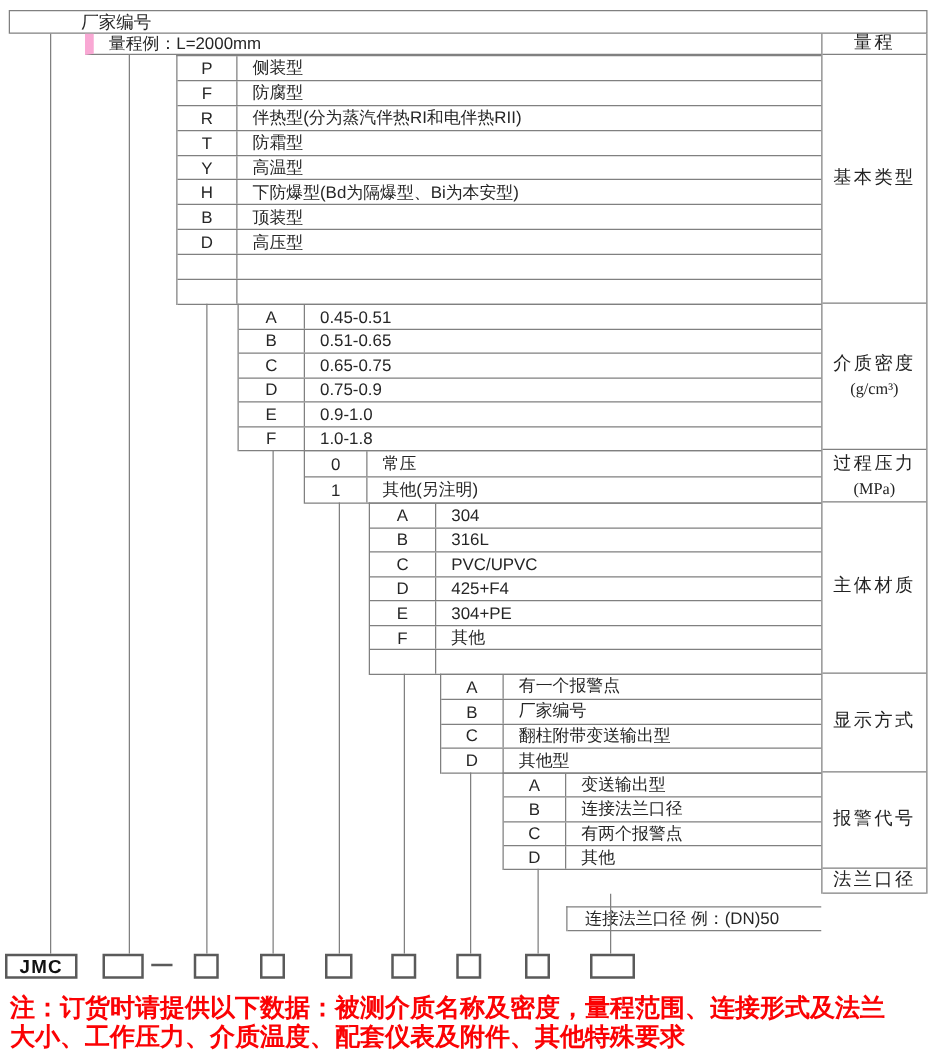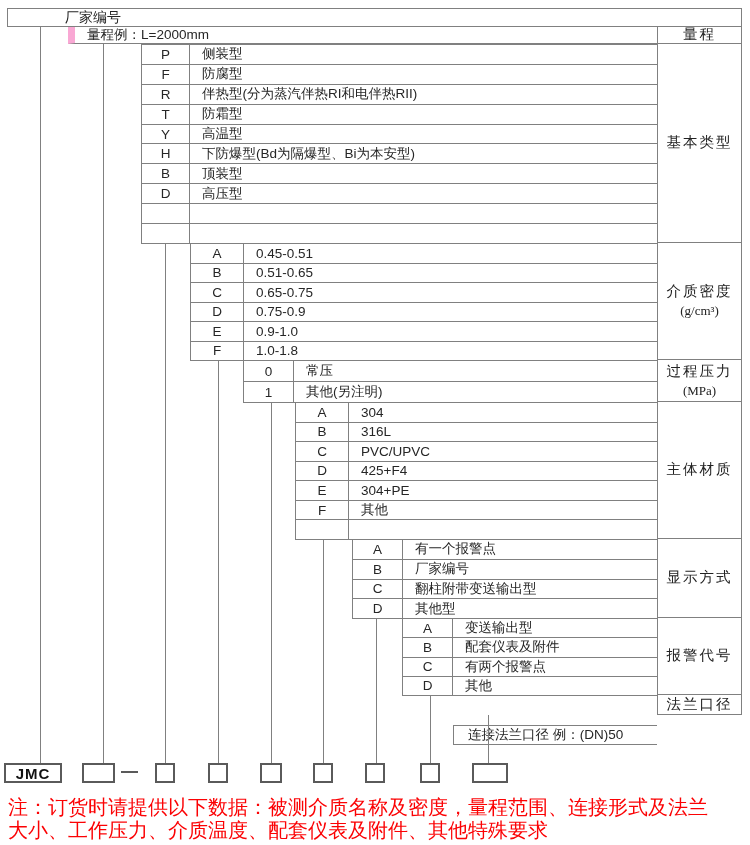--- a/index.html
+++ b/index.html
@@ -47,21 +47,21 @@
   
   .vline{position:absolute;width:1px;background:#808080;}
   
   .bx{position:absolute;border:2px solid #5a5a5a;box-sizing:border-box;background:#ffffff;
       display:flex;align-items:center;justify-content:center;}
   #bx-jmc{font-size:15px;font-weight:bold;color:#111111;letter-spacing:1px;}
   #dash{position:absolute;left:121px;top:771px;width:17px;height:0;border-top:2px solid #5a5a5a;}
   
   #note{
     position:absolute;left:8px;top:796px;width:738px;
-    color:#fb0204;font-size:20px;font-weight:normal;line-height:23px;white-space:nowrap;
+    color:#fb0204;font-size:20px;font-weight:bold;line-height:23px;white-space:nowrap;
   }
 </style>
 </head>
 <body>
 
 <div id="stage">
 
   <div id="maker">
     <span>厂家编号</span>
   </div>
@@ -201,21 +201,21 @@
       </div>
   </div>
 
   <div class="tbl" id="t-alarm">
     <div class="trow">
         <span class="code">A</span>
         <span class="desc">变送输出型</span>
       </div>
     <div class="trow">
         <span class="code">B</span>
-        <span class="desc">配套仪表及附件</span>
+        <span class="desc">连接法兰口径</span>
       </div>
     <div class="trow">
         <span class="code">C</span>
         <span class="desc">有两个报警点</span>
       </div>
     <div class="trow">
         <span class="code">D</span>
         <span class="desc">其他</span>
       </div>
   </div>

